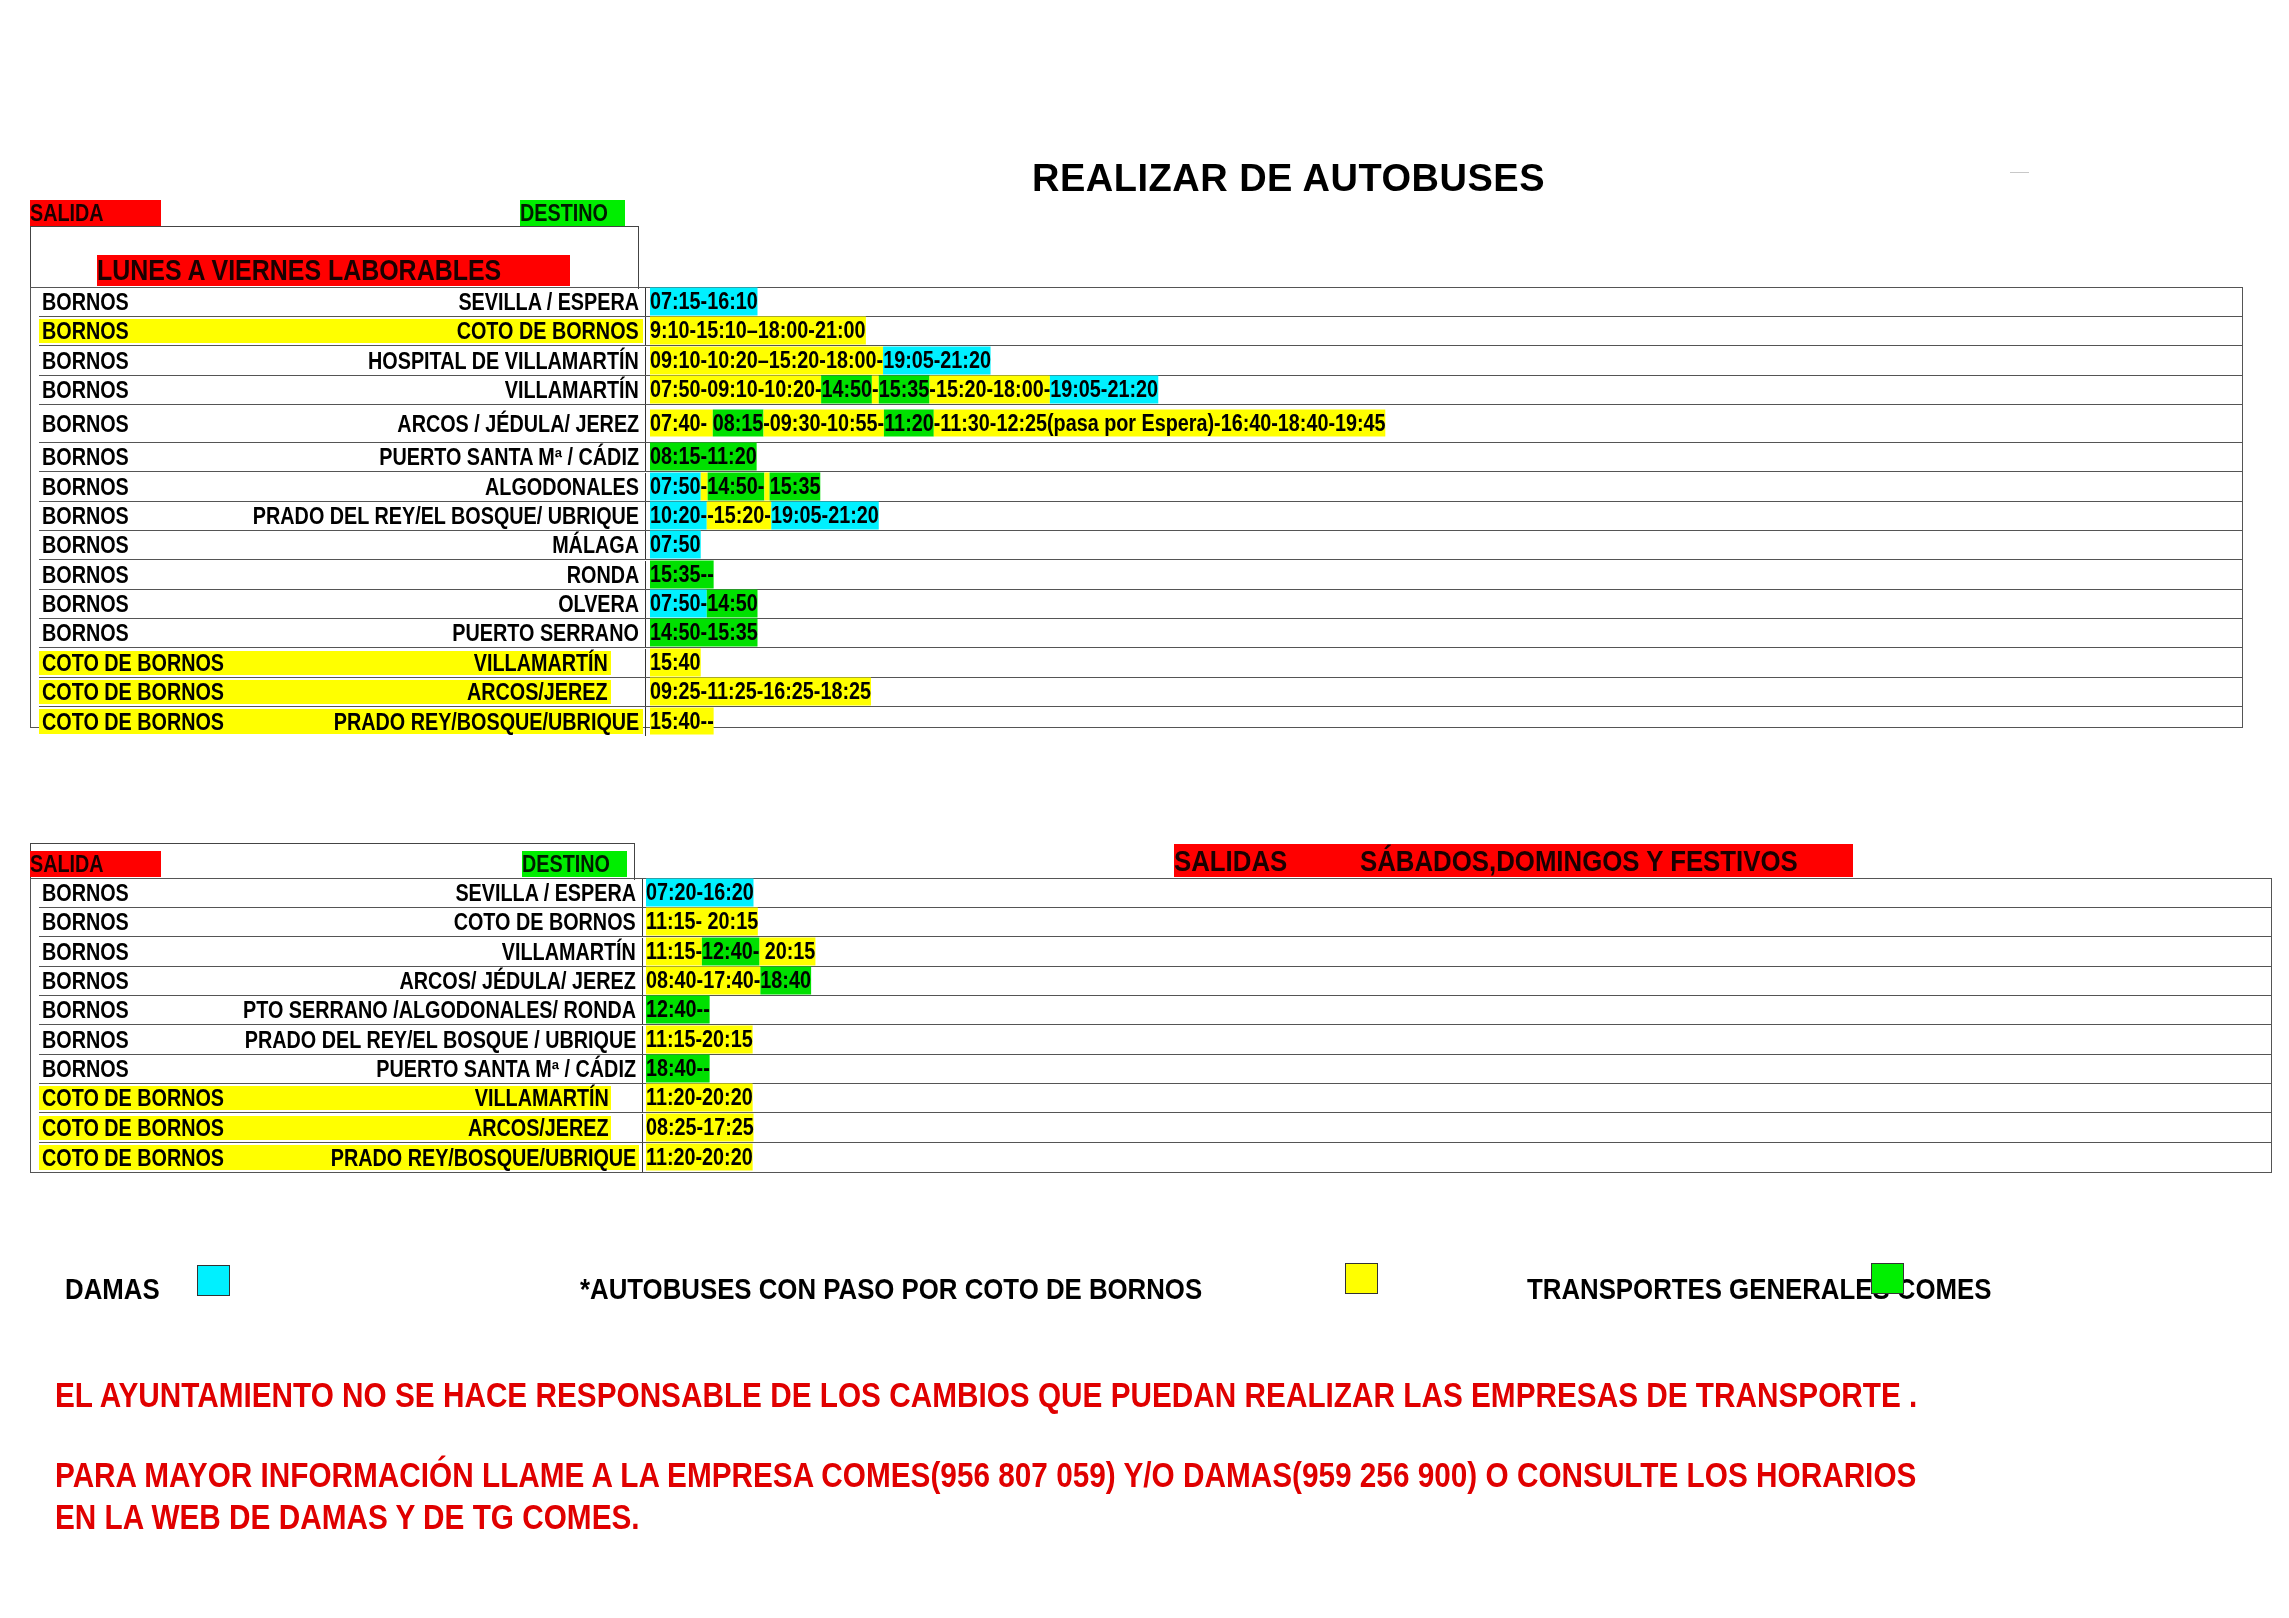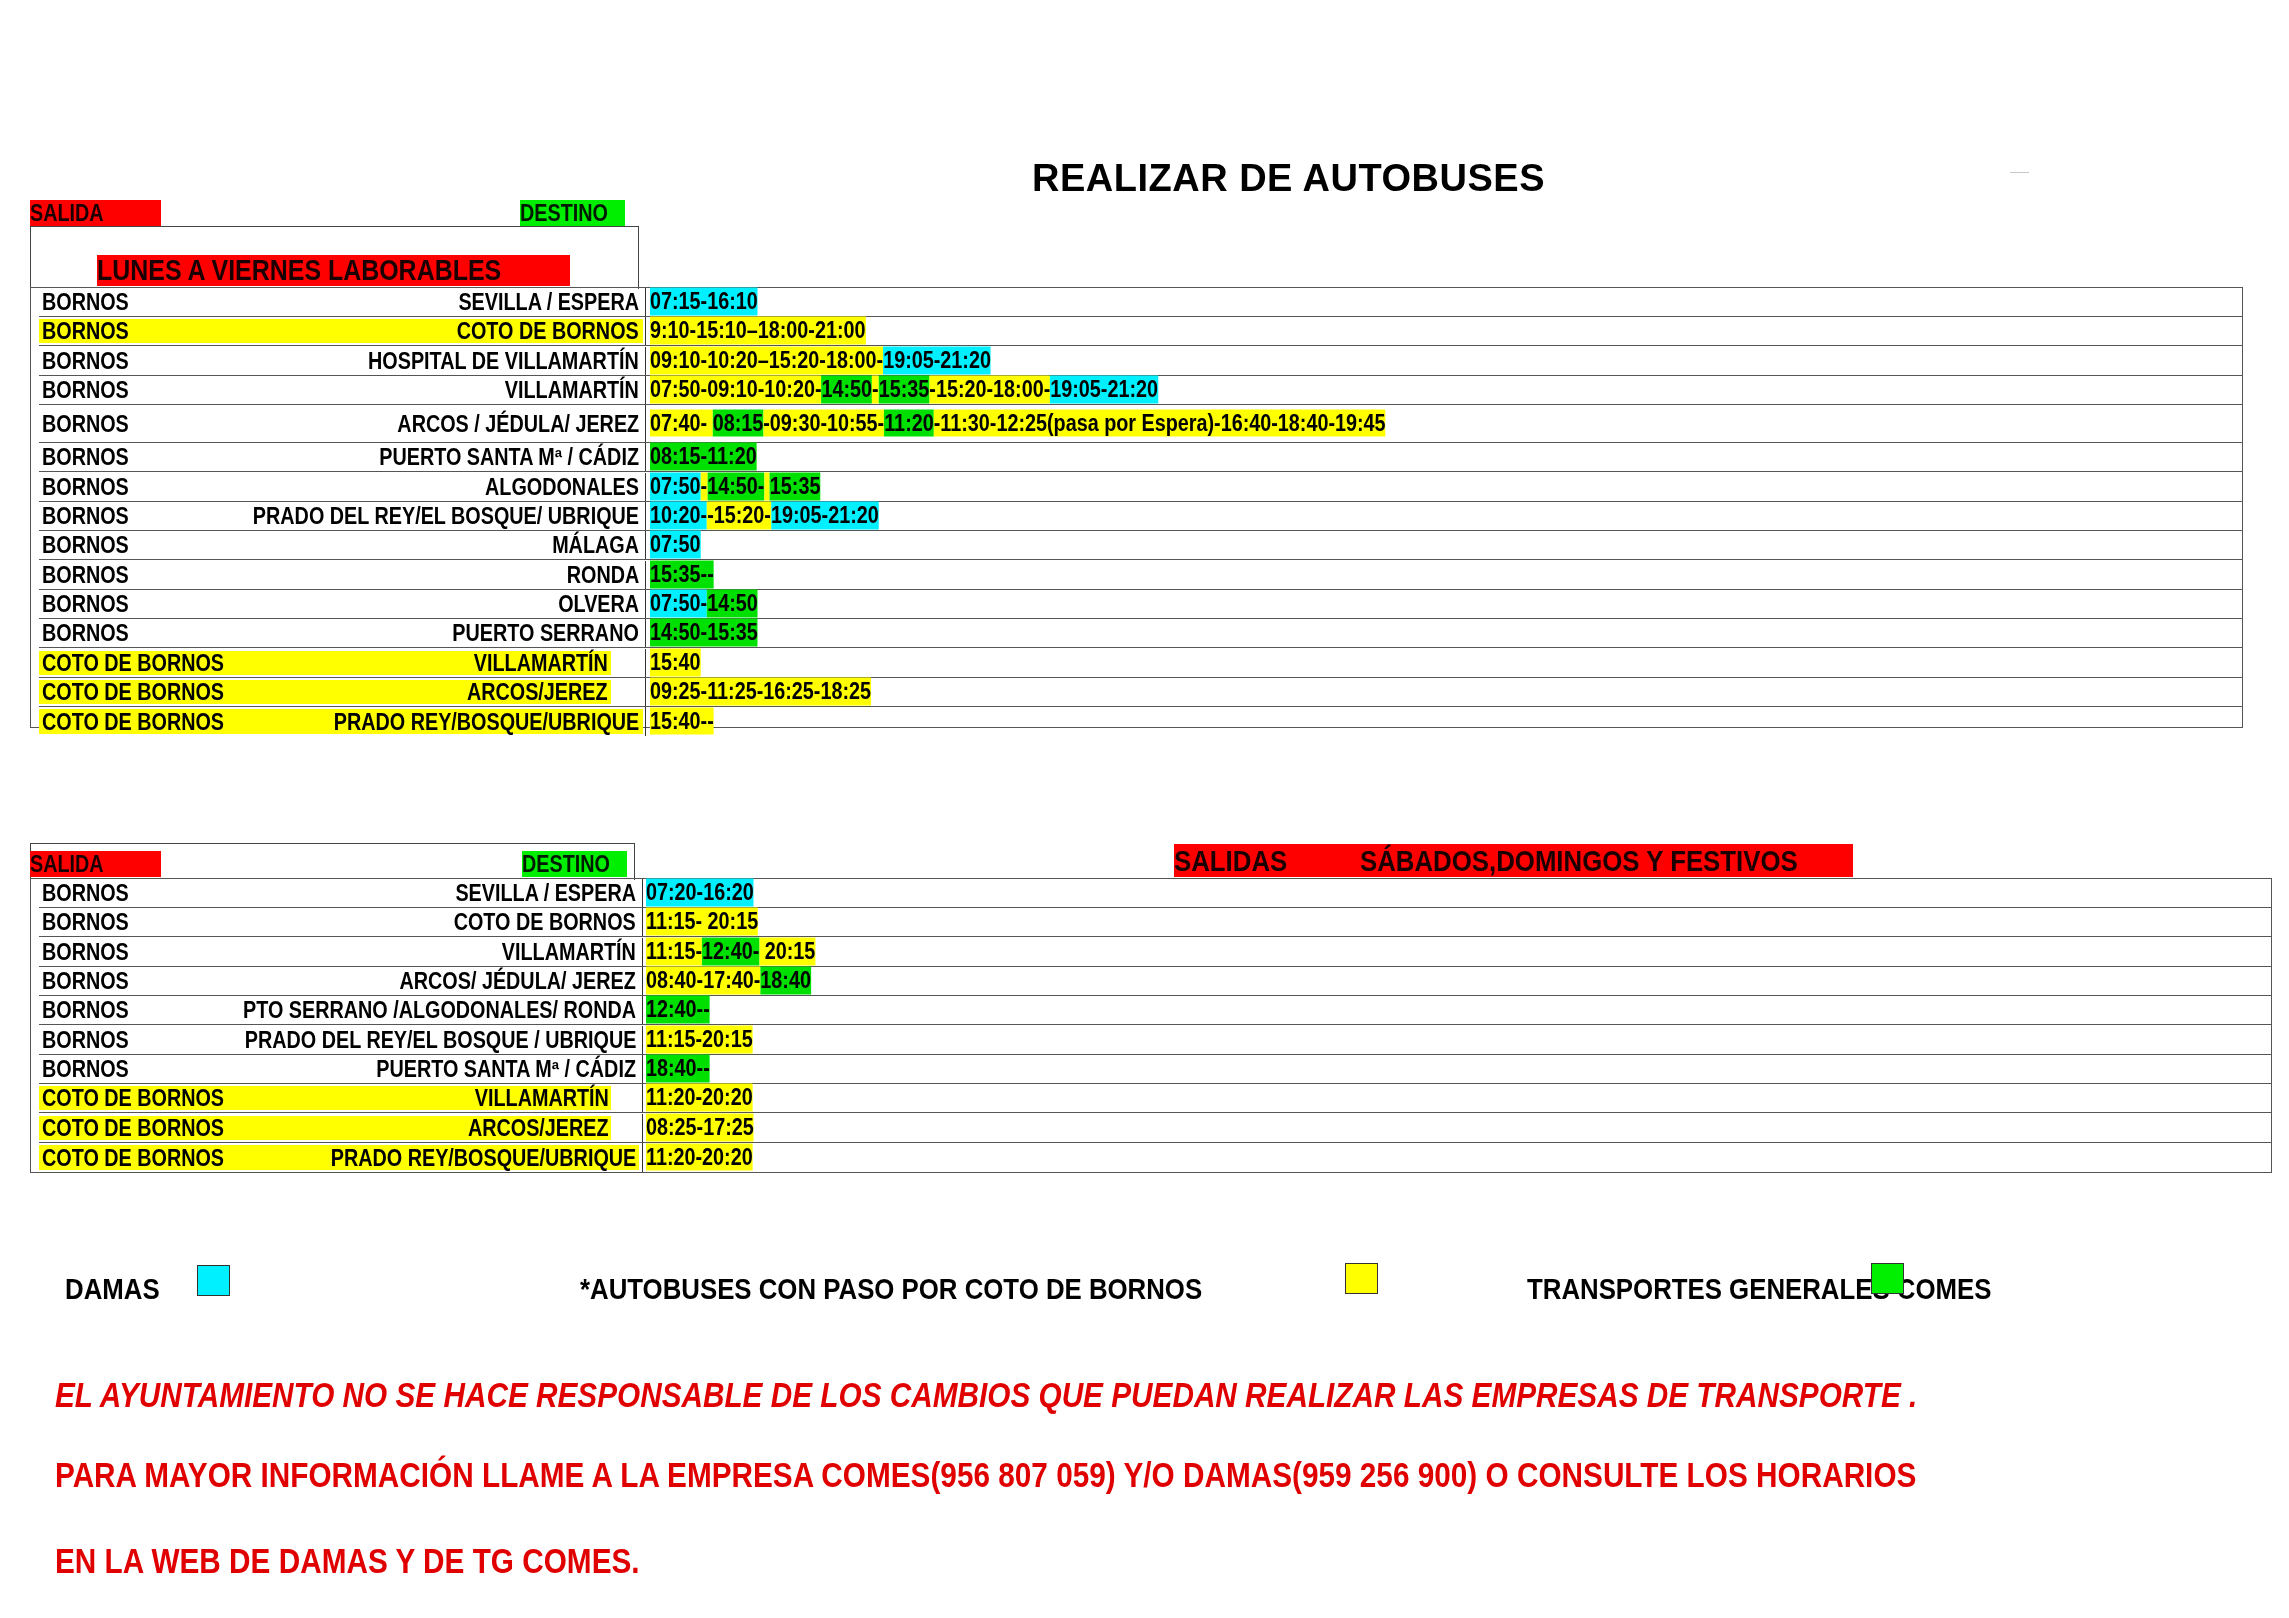--- a/index.html
+++ b/index.html
@@ -251,16 +251,16 @@
 <div class="abs legend" style="left:580px; top:1272px;">
   <span class="legend-text">*AUTOBUSES CON PASO POR COTO DE BORNOS</span>
 </div>
 <div class="swatch" style="left:1345px; top:1263px; background:#ffff00;"></div>
 
 <div class="abs legend" style="left:1527px; top:1272px;">
   <span class="legend-text">TRANSPORTES GENERALES COMES</span>
 </div>
 <div class="swatch" style="left:1871px; top:1263px; background:#00f000;"></div>
 
-<div class="abs notice" style="left:55px; top:1375px;font-style:italic;"><span>EL AYUNTAMIENTO NO SE HACE RESPONSABLE DE LOS CAMBIOS QUE PUEDAN REALIZAR LAS EMPRESAS DE TRANSPORTE .</span></div>
+<div class="abs notice" style="left:55px; top:1375px;"><span>EL AYUNTAMIENTO NO SE HACE RESPONSABLE DE LOS CAMBIOS QUE PUEDAN REALIZAR LAS EMPRESAS DE TRANSPORTE .</span></div>
 <div class="abs notice" style="left:55px; top:1455px;"><span>PARA MAYOR INFORMACIÓN LLAME A LA EMPRESA COMES(956 807 059)  Y/O DAMAS(959 256 900) O CONSULTE LOS HORARIOS</span></div>
-<div class="abs notice" style="left:55px; top:1497px;margin-top:44px;"><span>EN LA WEB DE DAMAS Y DE TG COMES.</span></div>
+<div class="abs notice" style="left:55px; top:1497px;"><span>EN LA WEB DE DAMAS Y DE TG COMES.</span></div>
 
 
 </body></html>

